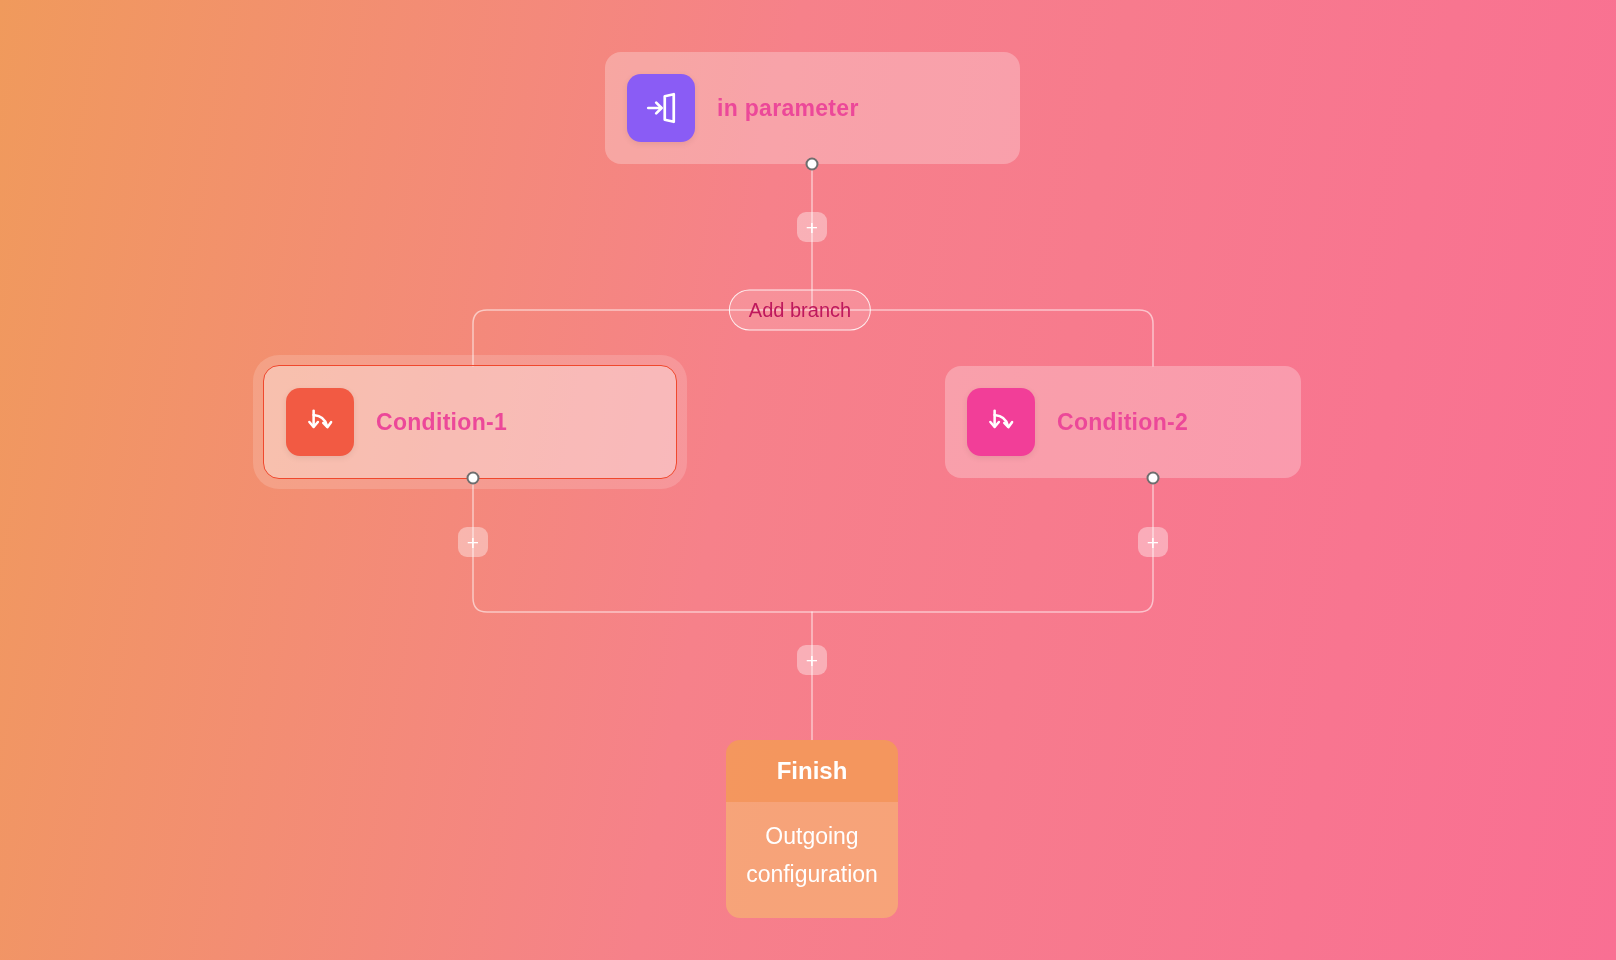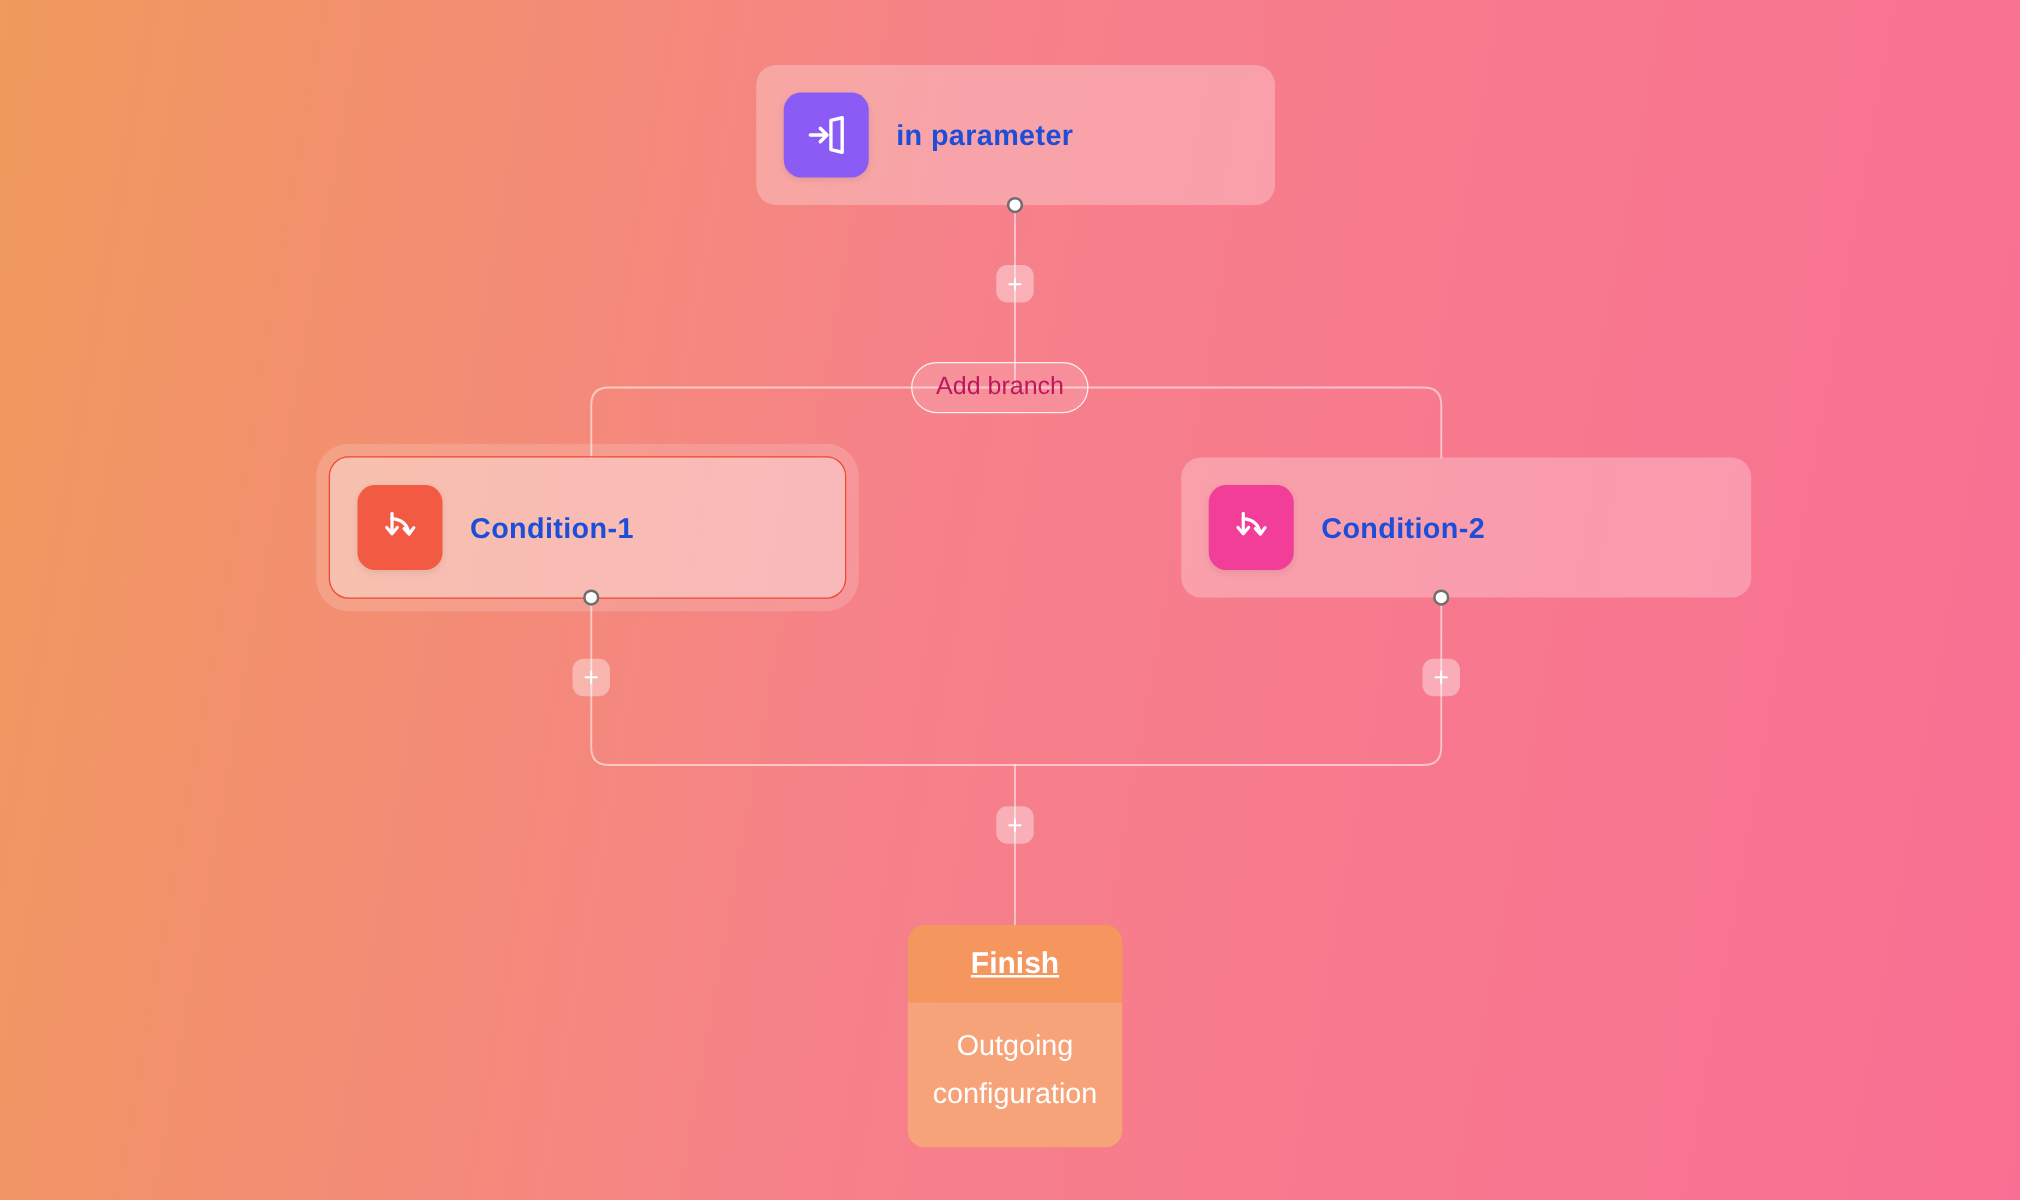--- a/index.html
+++ b/index.html
@@ -15,21 +15,21 @@
   .node{
     position:absolute;display:flex;align-items:center;
     border-radius:16px;background:rgba(255,255,255,0.27);
     box-sizing:border-box;cursor:pointer;
   }
   .icon-box{
     width:68px;height:68px;border-radius:14px;margin-left:22px;
     display:flex;align-items:center;justify-content:center;flex:0 0 auto;
     box-shadow:0 2px 6px rgba(0,0,0,0.08);
   }
-  .node-label{margin-left:22px;color:#1d4ed8;font-size:23px;font-weight:600;letter-spacing:.3px;}
+  .node-label{margin-left:22px;color:#ec4899;font-size:23px;font-weight:600;letter-spacing:.3px;}
 
   .halo{
     position:absolute;border-radius:26px;background:rgba(255,255,255,0.16);
     padding:10px;box-sizing:border-box;
   }
   .halo .node{position:relative;width:100%;height:100%;margin:0;
     background:rgba(255,255,255,0.33);border:1.5px solid #f0482d;}
 
   .handle{
     position:absolute;width:13px;height:13px;border-radius:50%;
@@ -47,21 +47,21 @@
     position:absolute;left:800px;top:310px;transform:translate(-50%,-50%);
     padding:8px 19px;border-radius:999px;
     border:1.5px solid rgba(255,255,255,0.85);
     background:rgba(255,255,255,0.13);
     color:#be185d;font-size:20px;font-weight:500;white-space:nowrap;cursor:pointer;
   }
   .finish{
     position:absolute;left:726px;top:740px;width:172px;
     border-radius:14px;overflow:hidden;text-align:center;color:#fff;cursor:pointer;
   }
-  .finish-header{background:rgba(243,152,92,0.95);padding:17px 8px;font-size:24px;font-weight:600;text-decoration:underline;}
+  .finish-header{background:rgba(243,152,92,0.95);padding:17px 8px;font-size:24px;font-weight:600;}
   .finish-body{background:rgba(246,167,119,0.9);padding:16px 10px 24px;font-size:23px;line-height:1.65;font-weight:500;}
 
   .ic-purple{background:#8a5cf5;}
   .ic-coral{background:#f25a43;}
   .ic-pink{background:#f23e98;}
 </style>
 </head>
 <body>
 
 <div class="canvas">
@@ -100,21 +100,21 @@
           <path d="M7.5 7c5.5.5 8.5 3 9.5 8"></path>
           <path d="M14.3 12.6l2.9 3.1 2.6-3.6"></path>
         </svg>
       </div>
       <span class="node-label">Condition-1</span>
     </div>
   </div>
   <div class="handle" style="left:473px;top:478px;"></div>
   <div class="plus" style="left:473px;top:542px;">+</div>
 
-  <div class="node" style="left:945px;top:366px;width:456px;height:112px;">
+  <div class="node" style="left:945px;top:366px;width:356px;height:112px;">
     <div class="icon-box ic-pink">
       <svg width="34" height="34" viewBox="0 0 24 24" fill="none" stroke="#fff" stroke-width="1.8" stroke-linecap="round" stroke-linejoin="round">
         <path d="M7.5 4v11"></path>
         <path d="M4.5 12l3 3.5 3-3.5"></path>
         <path d="M7.5 7c5.5.5 8.5 3 9.5 8"></path>
         <path d="M14.3 12.6l2.9 3.1 2.6-3.6"></path>
       </svg>
     </div>
     <span class="node-label">Condition-2</span>
   </div>

